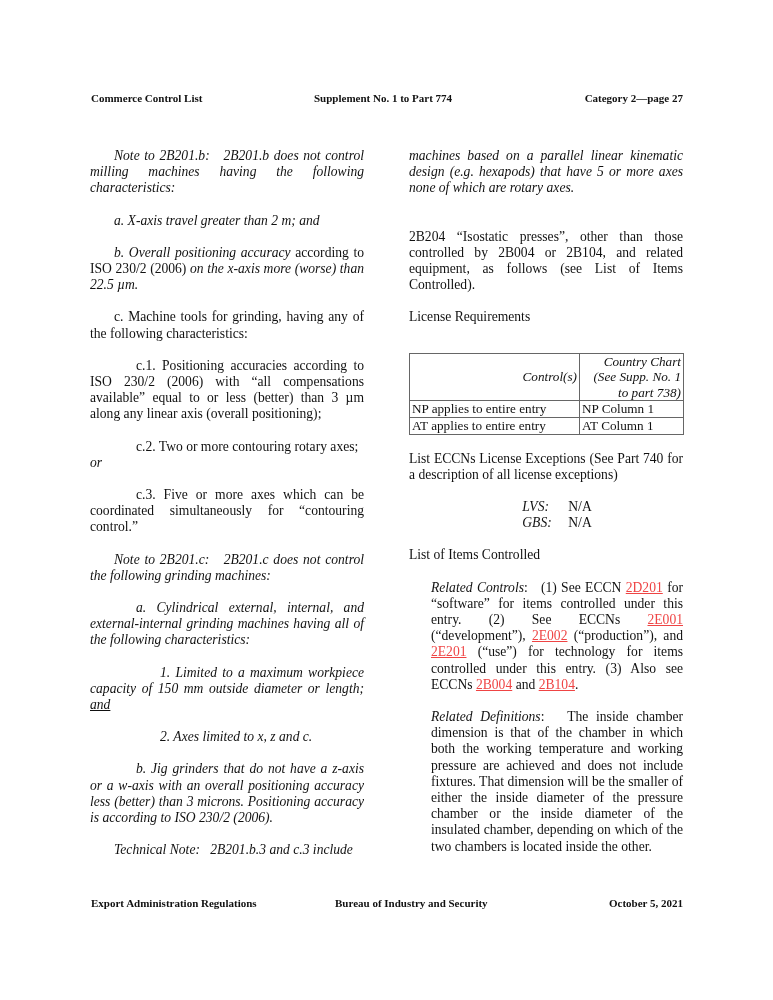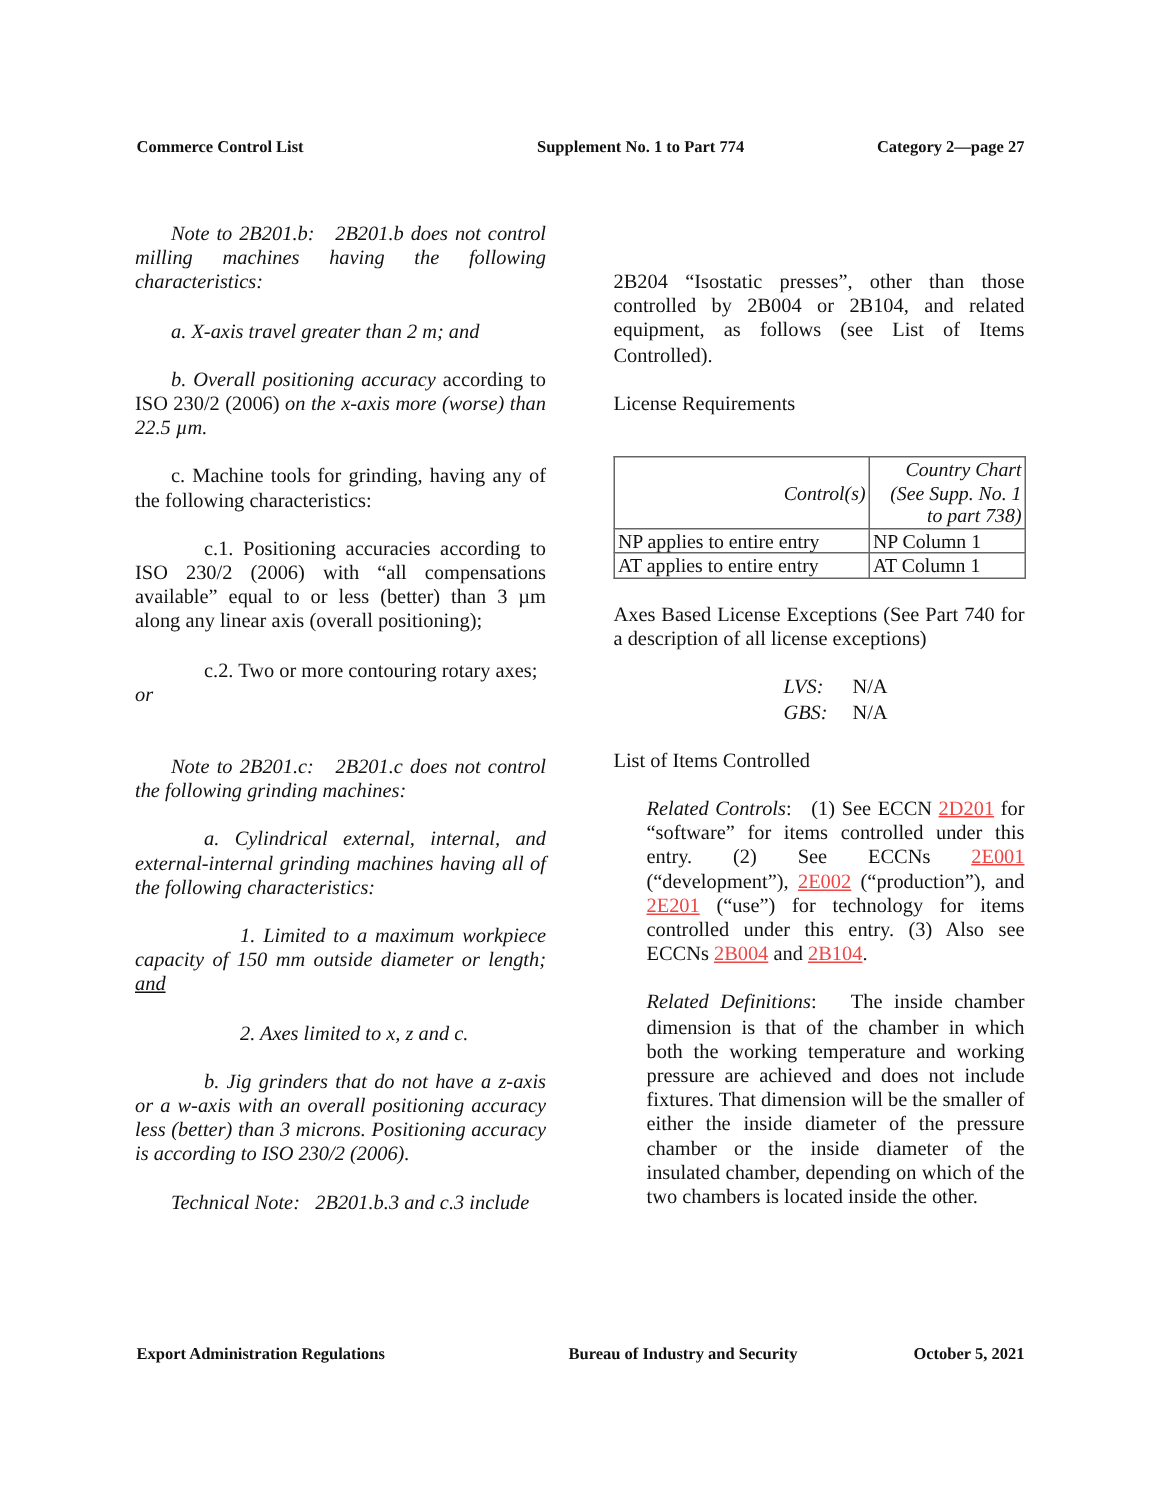--- a/index.html
+++ b/index.html
@@ -2,21 +2,21 @@
 <html><head>
 <meta charset="utf-8">
 <style>
   html, body { margin: 0; padding: 0; background: #ffffff; }
   body { width: 773px; height: 1000px; position: relative; overflow: hidden;
          font-family: "Liberation Serif", "DejaVu Serif", serif; color: #111; }
   .hdr, .ftr { position: absolute; left: 91px; width: 592px; font-weight: bold; font-size: 11px; }
   .hdr { top: 92px; }
   .ftr { top: 897px; }
   .hdr span, .ftr span { position: absolute; white-space: nowrap; }
-  .l { left: 0; } .c { left: 223px; margin-left: 44px; } .r { right: 0; }
+  .l { left: 0; } .c { left: 223px; } .r { right: 0; }
   .ftr .c { left: 244px; }
 
   .col { position: absolute; top: 148px; width: 274px; font-size: 13.6px; line-height: 16.2px; }
   .col-left { left: 90px; }
   .col-right { left: 409px; }
   p { margin: 0; text-align: justify; }
   .ind1 { text-indent: 24px; }
   .ind2 { text-indent: 46px; }
   .ind3 { text-indent: 70px; }
   .i { font-style: italic; }
@@ -50,35 +50,37 @@
   <div class="sp"></div>
   <p class="ind1"><span class="i">b. Overall positioning accuracy</span> <span>according to ISO 230/2 (2006)</span> <span class="i">on the x-axis more (worse) than 22.5 µm.</span></p>
   <div class="sp"></div>
   <p class="ind1">c. Machine tools for grinding, having any of the following characteristics:</p>
   <div class="sp"></div>
   <p class="ind2">c.1. Positioning accuracies according to ISO 230/2 (2006) with “all compensations available” equal to or less (better) than 3 µm along any linear axis (overall positioning);</p>
   <div class="sp"></div>
   <p class="ind2">c.2. Two or more contouring rotary axes;</p>
   <p class="i">or</p>
   <div class="sp"></div>
+  <p class="ind2">c.3.  Five or more axes which can be coordinated simultaneously for “contouring control.”</p>
   <div class="sp"></div>
   <p class="ind1 i"><span class="b">Note to 2B201.c:</span>&nbsp;&nbsp; <span>2B201.c does not control the following grinding machines:</span></p>
   <div class="sp"></div>
   <p class="ind2 i">a. Cylindrical external, internal, and external-internal grinding machines having all of the following characteristics:</p>
   <div class="sp"></div>
   <p class="ind3 i"><span>1. Limited to a maximum workpiece capacity of 150 mm outside diameter or length;</span> <span class="u">and</span></p>
   <div class="sp"></div>
   <p class="ind3 i">2. Axes limited to x, z and c.</p>
   <div class="sp"></div>
   <p class="ind2 i">b. Jig grinders that do not have a z-axis or a w-axis with an overall positioning accuracy less (better) than 3 microns.  Positioning accuracy is according to ISO 230/2 (2006).</p>
   <div class="sp"></div>
   <p class="ind1 i"><span class="b">Technical Note:</span>&nbsp;&nbsp; <span>2B201.b.3 and c.3 include</span></p>
 </div>
 
 <div class="col col-right">
+  <p class="i">machines based on a parallel linear kinematic design (e.g. hexapods) that have 5 or more axes none of which are rotary axes.</p>
   <div class="sp2"></div>
   <p class="b">2B204 “Isostatic presses”, other than those controlled by 2B004 or 2B104, and related equipment, as follows (see List of Items Controlled).</p>
   <div class="sp"></div>
   <p class="b">License Requirements</p>
   <div class="sp"></div>
 
   <table class="lic">
     <colgroup>
         <col class="c1">
         <col>
@@ -93,21 +95,21 @@
       <td>NP Column 1</td>
     </tr>
     <tr>
       <td>AT applies to entire entry</td>
       <td>AT Column 1</td>
     </tr>
   </tbody>
     </table>
 
   <div class="sp"></div>
-  <p><span class="b">Axes Based License Exceptions</span> <span>(See Part 740 for a description of all license exceptions)</span></p>
+  <p><span class="b">List ECCNs License Exceptions</span> <span>(See Part 740 for a description of all license exceptions)</span></p>
   <div class="sp"></div>
   <div class="blk">
     <div class="tabrow">
         <span class="k"><span>LVS</span>:</span>
         <span>N/A</span>
       </div>
     <div class="tabrow">
         <span class="k"><span>GBS</span>:</span>
         <span>N/A</span>
       </div>

